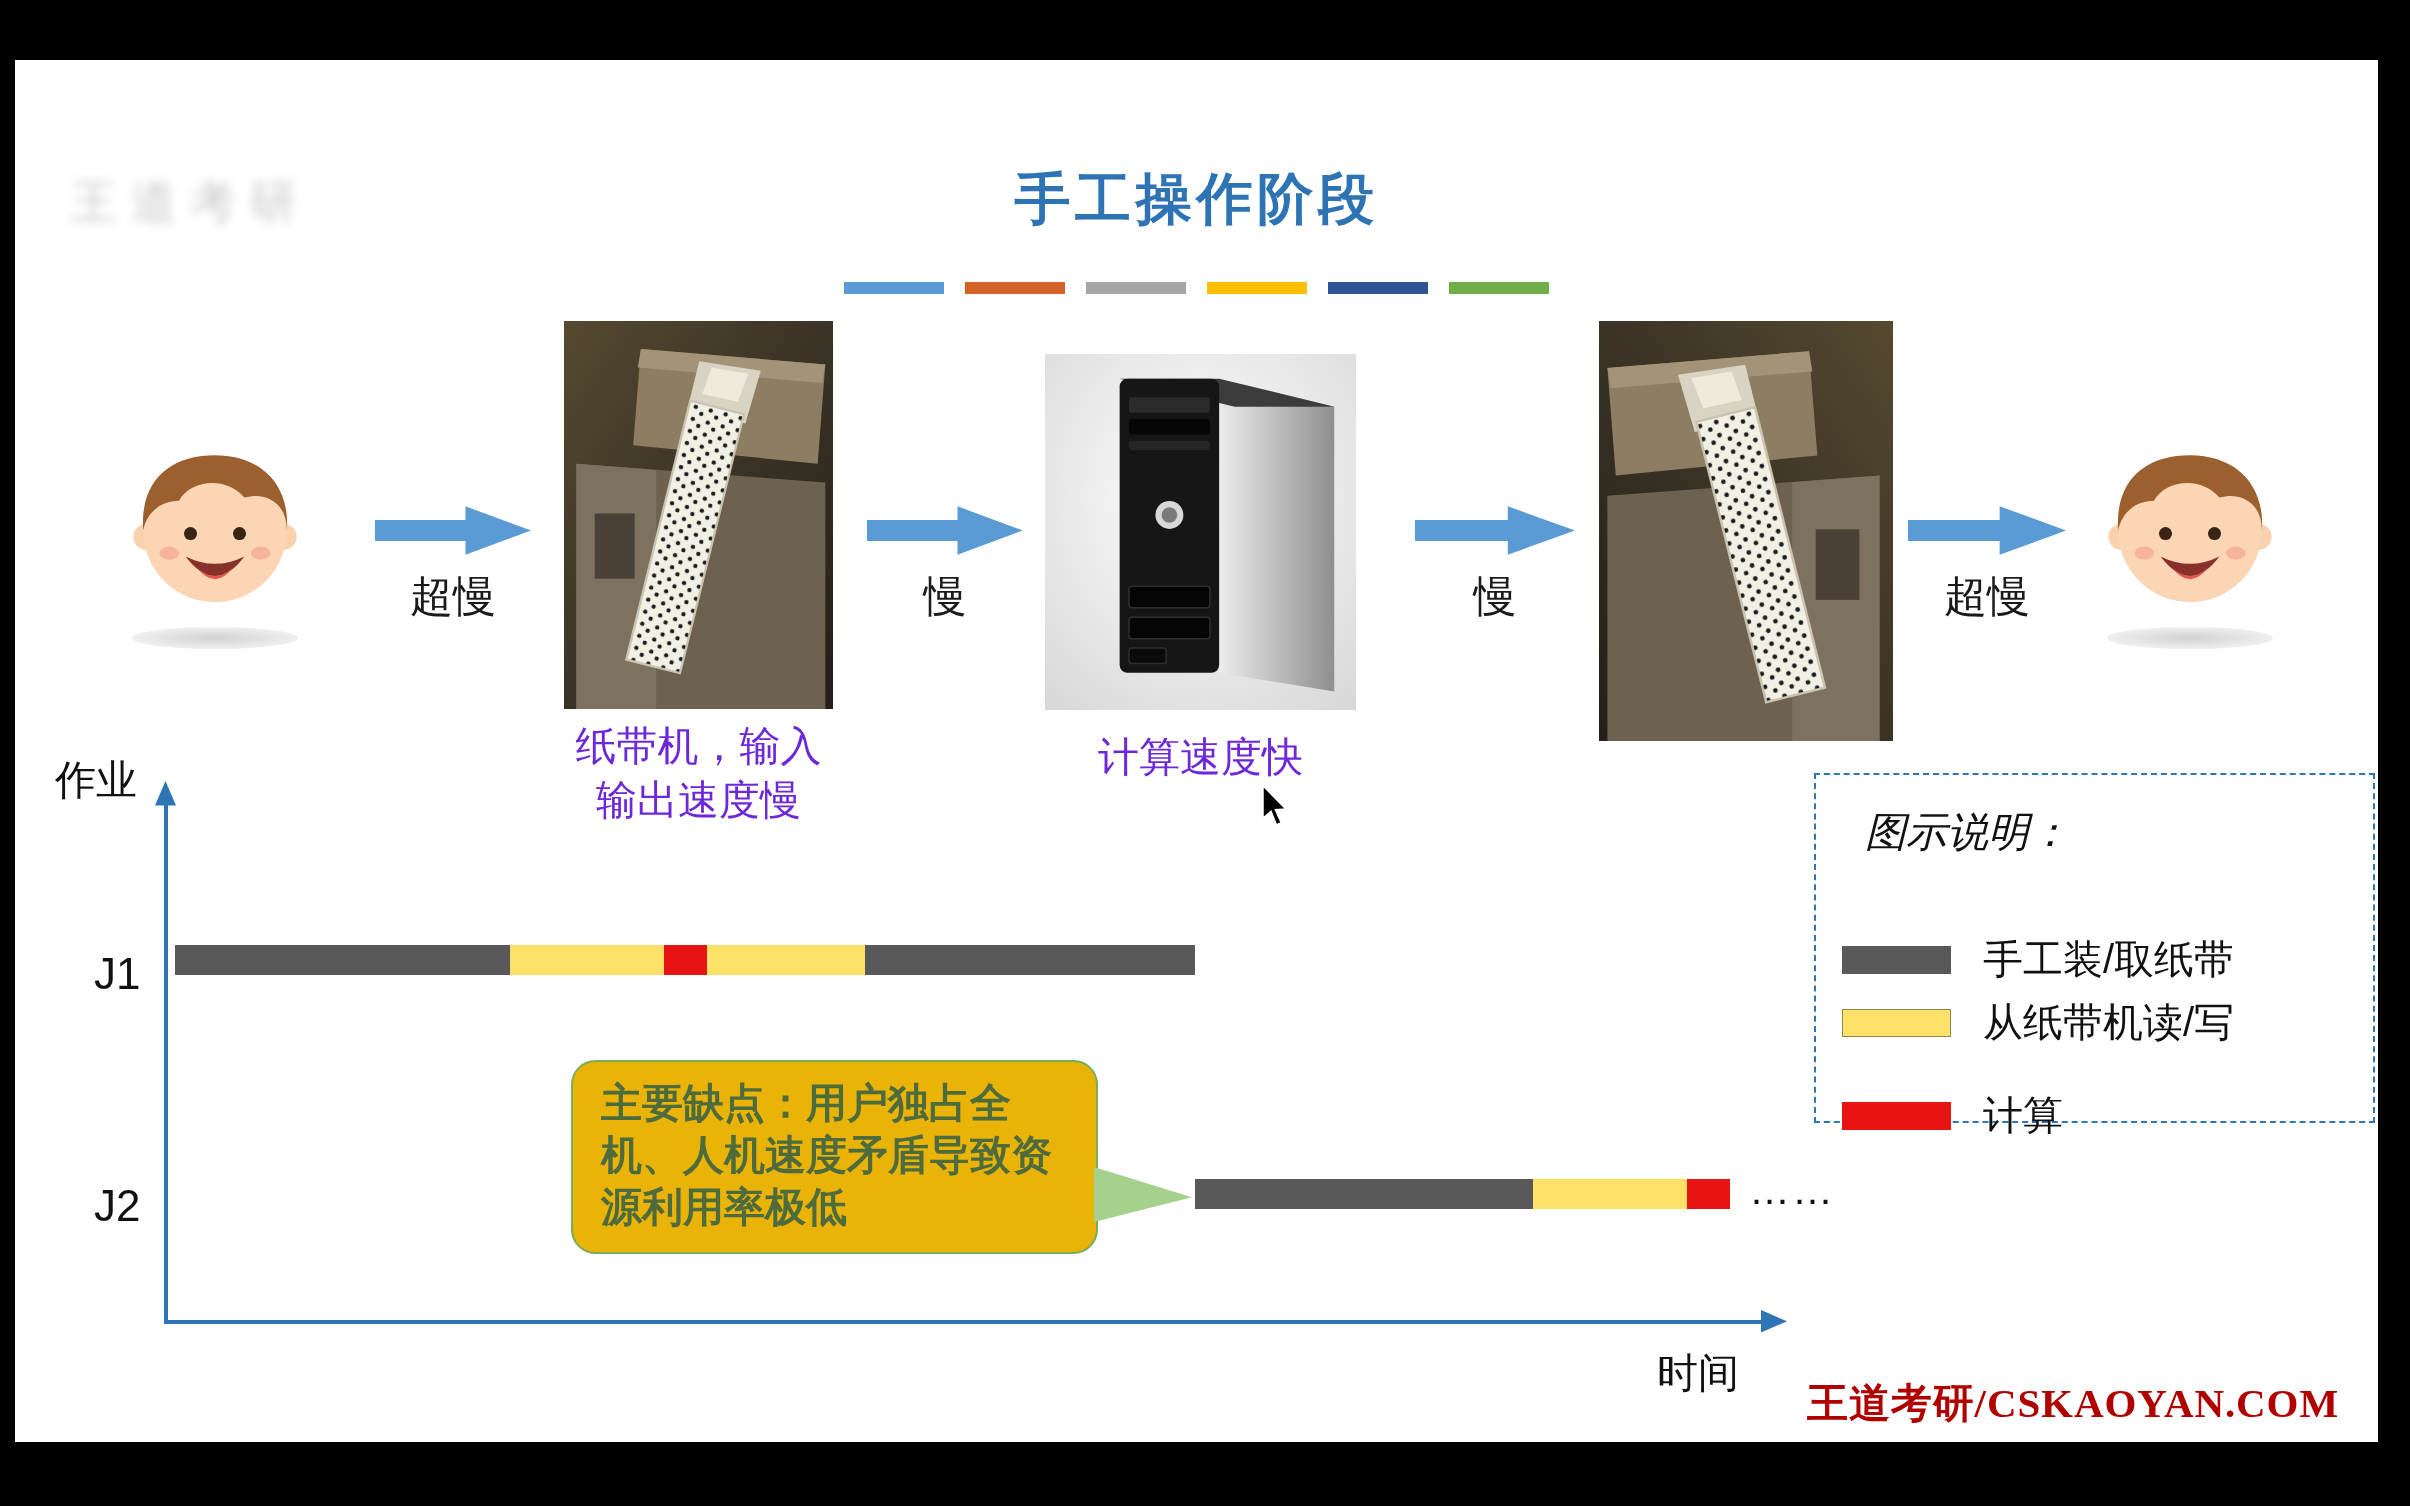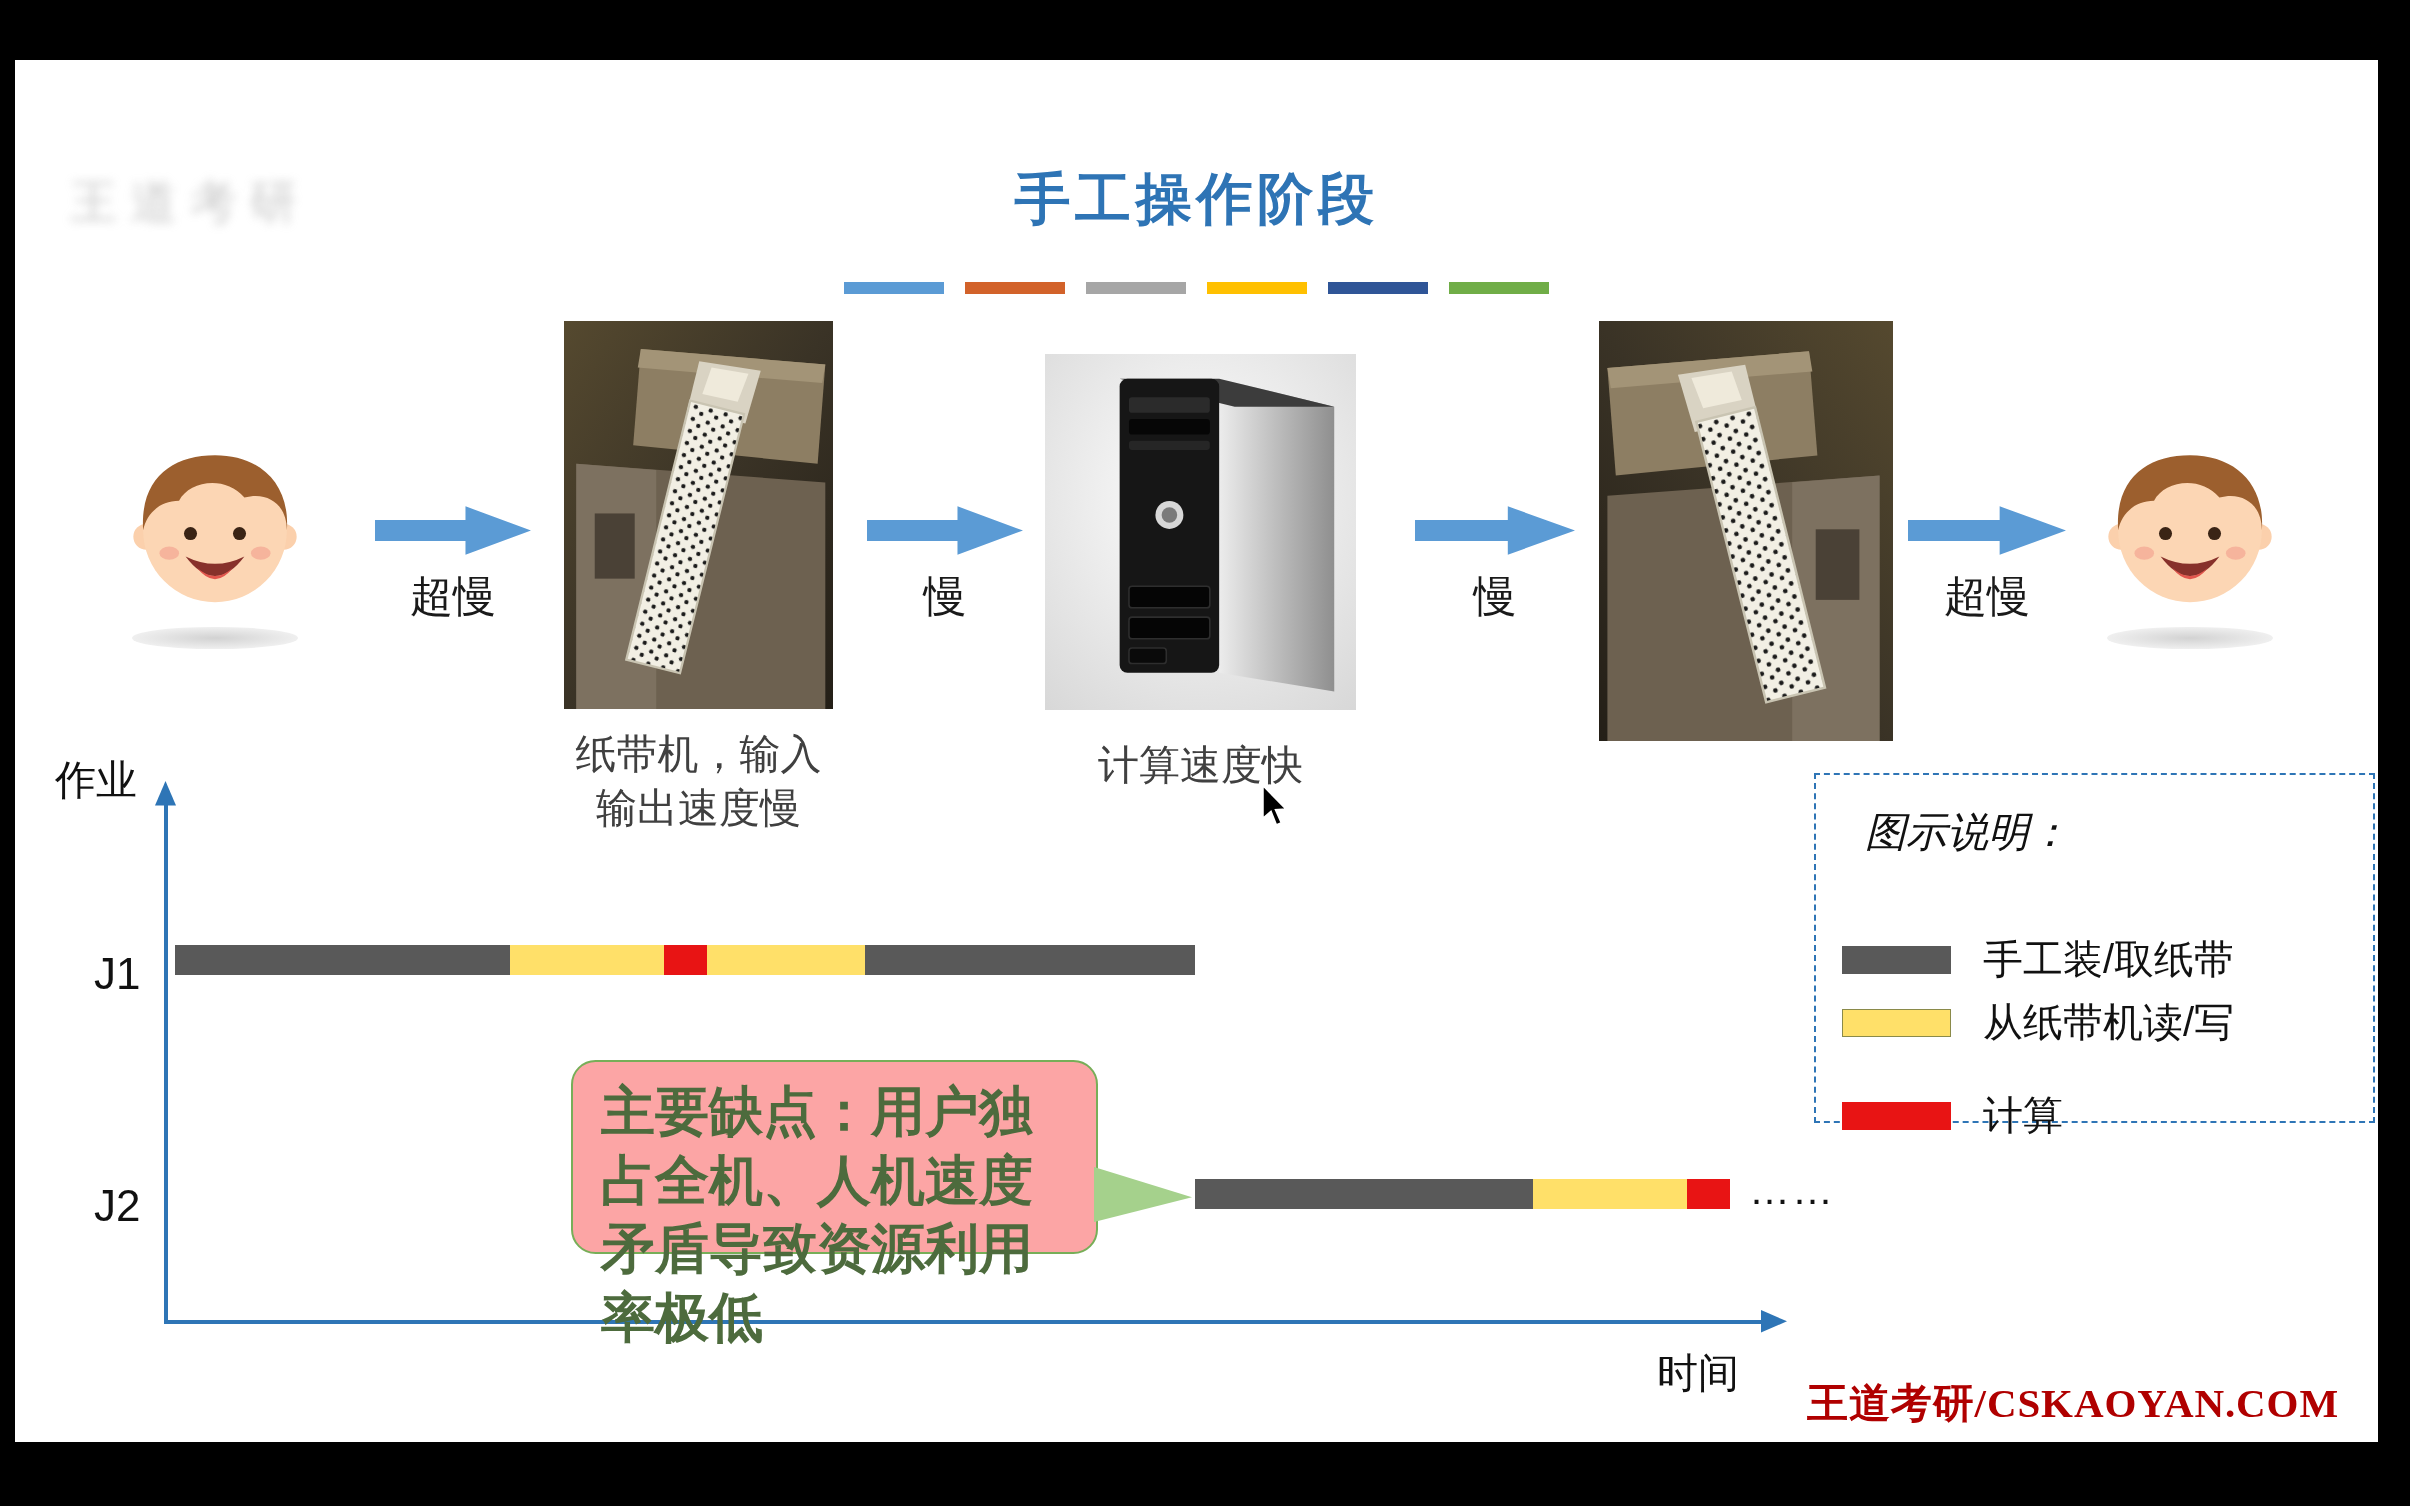--- a/index.html
+++ b/index.html
@@ -36,21 +36,21 @@
   #arrow2-label { left:852px; width:156px; }
   #arrow3-label { left:1400px; width:160px; }
   #arrow4-label { left:1893px; width:158px; }
 
   .photo { position:absolute; }
   .photo svg { width:100%; height:100%; display:block; }
   #machine1 { left:549px; top:261px; width:269px; height:388px; }
   #computer { left:1030px; top:294px; width:311px; height:356px; }
   #machine2 { left:1584px; top:261px; width:294px; height:420px; transform:scaleX(-1); }
 
-  .caption { position:absolute; text-align:center; font-size:41px; color:#404040; line-height:1.32; white-space:pre-line;margin-top:8px; }
+  .caption { position:absolute; text-align:center; font-size:41px; color:#6d28d9; line-height:1.32; white-space:pre-line; }
   #tape-caption { left:452px; top:659px; width:463px; }
   #computer-caption { left:1030px; top:670px; width:311px; }
 
   
   .axis-v { position:absolute; left:149px; top:744px; width:3.8px; height:520px; }
   .axis-h { position:absolute; left:149px; top:1260px; width:1601px; height:3.8px; }
   .axis-arrow-up { position:absolute; left:140px; top:721px; width:21px; height:24.5px;
     clip-path:polygon(50% 0,100% 100%,0 100%); }
   .axis-arrow-right { position:absolute; left:1746px; top:1250px; width:26px; height:22.6px;
     clip-path:polygon(0 0,100% 50%,0 100%); }
@@ -60,22 +60,22 @@
   #j1-label { top:889px; }
   #j2-label { top:1121px; }
   .row-bars { position:absolute; left:149px; width:1601px; height:30px; }
   #j1-bars { top:885px; }
   #j2-bars { top:1119px; }
   .seg { position:absolute; top:0; bottom:0; }
   .ellipsis { position:absolute; left:1734px; top:1107px; font-size:41px; color:#111; letter-spacing:1.9px; }
 
   
   .bubble { position:absolute; left:556px; top:1000px; width:527px; height:194px;
-    background:#fca5a5; border:2.8px solid #77AE58; border-radius:24.5px;
-    padding:15px 28px; font-size:54px; line-height:1.27; color:#4d6b3d; font-weight:600; }
+    background:#eab308; border:2.8px solid #77AE58; border-radius:24.5px;
+    padding:15px 28px; font-size:41px; line-height:1.27; color:#4d6b3d; font-weight:600; }
   .bubble-tail { position:absolute; left:1079px; top:1107px; width:98px; height:55px;
     background:#A5D18C; clip-path:polygon(0 0,100% 55%,0 100%); }
 
   
   .legend { position:absolute; left:1799px; top:713px; width:561px; height:350px;
     border:2.8px dashed #2E75B6; background:#fff; }
   .legend-title { position:absolute; left:49px; top:30px; font-size:41px; color:#111;font-style:italic; }
   .legend-item { position:absolute; left:26px; display:flex; align-items:center; gap:32px;margin-top:44px; }
   .legend-item .swatch { width:109px; height:28px; flex:0 0 auto; }
   .legend-item .swatch.outlined { border:1.9px solid #8a8a4a; }

